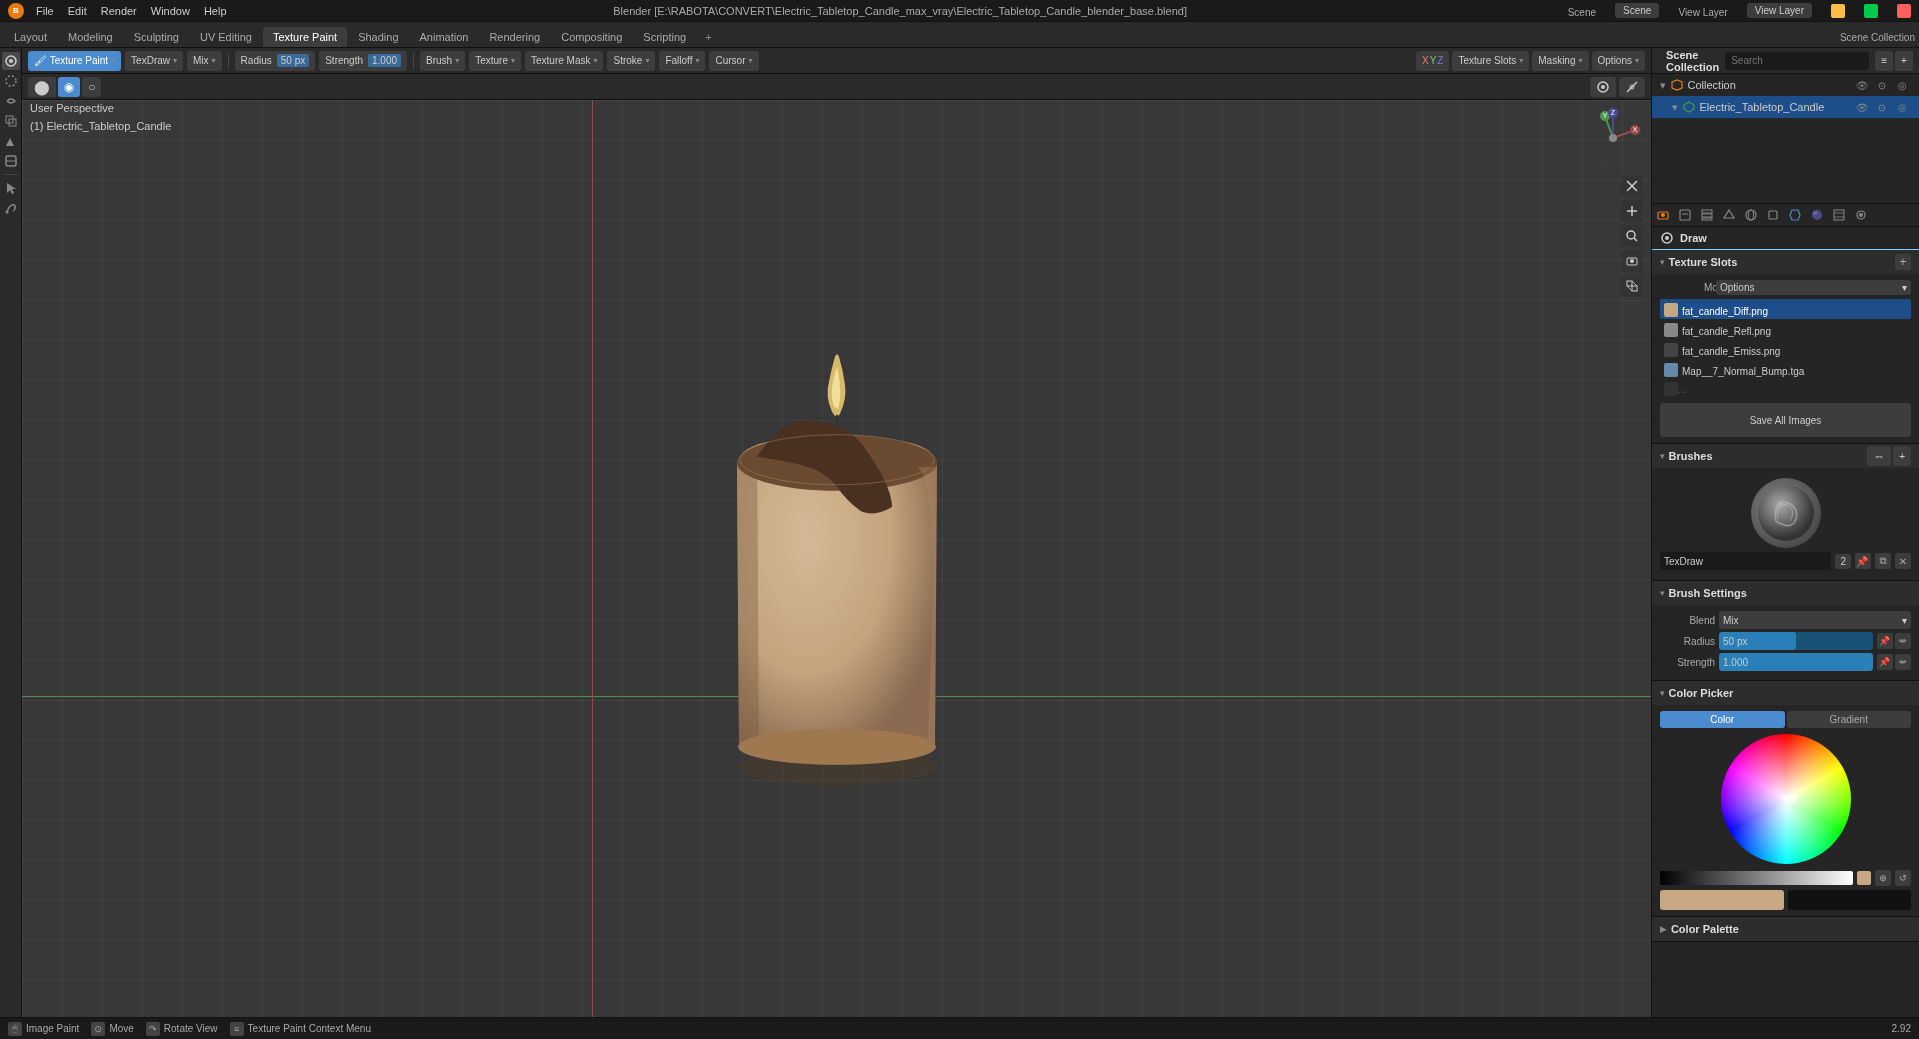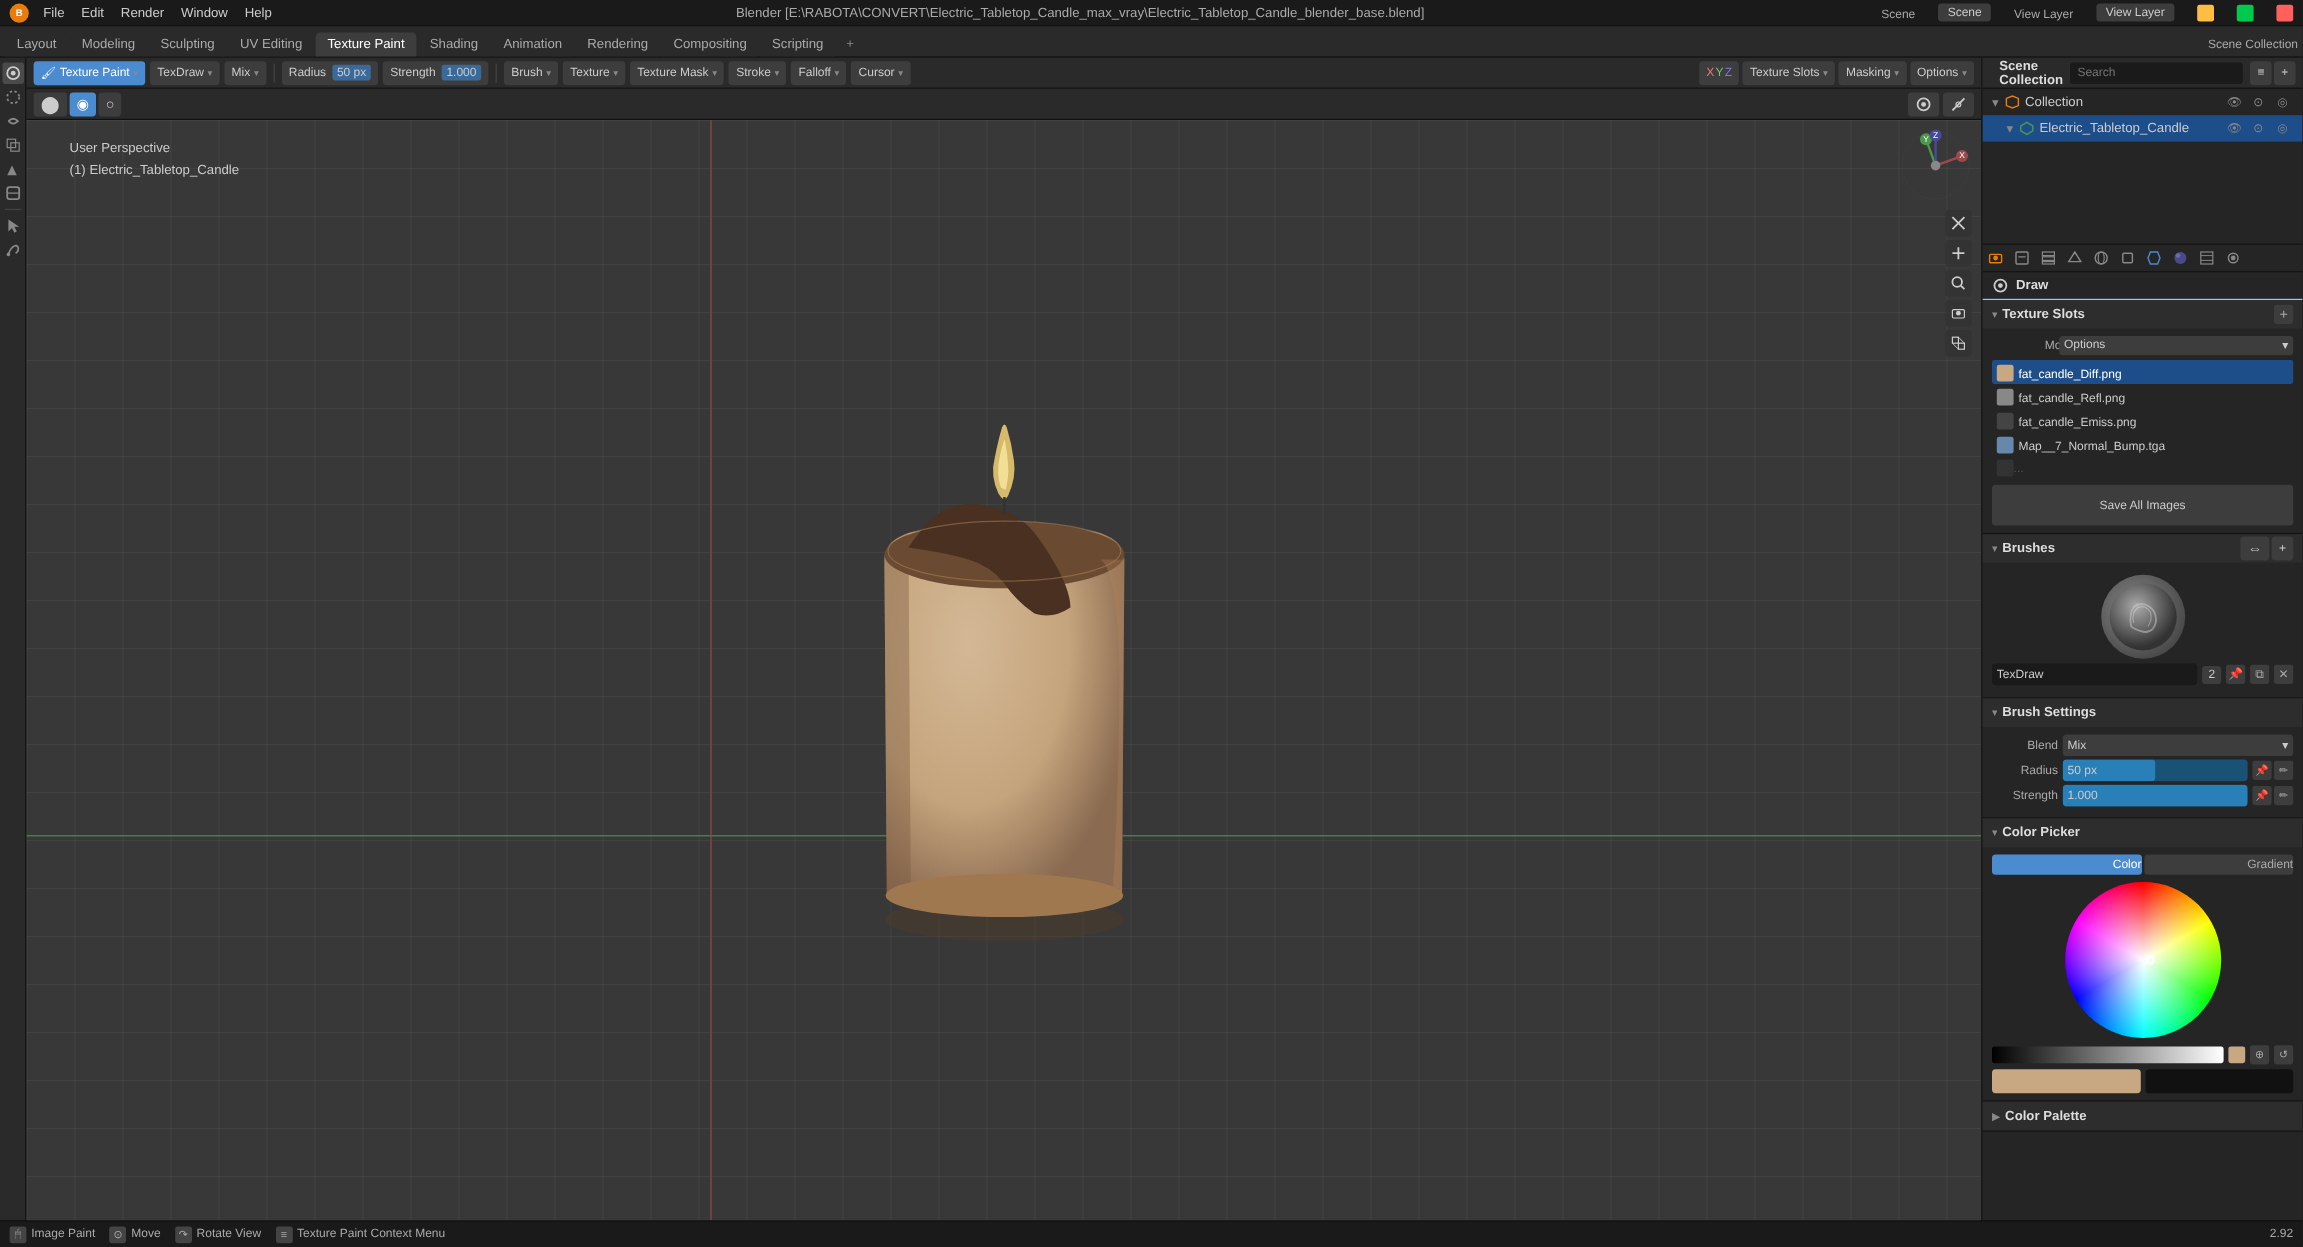--- a/index.html
+++ b/index.html
@@ -189,26 +189,25 @@
     .candle-container {
       position: absolute;
       left: 50%;
       top: 50%;
       transform: translate(-50%, -52%);
     }
 
     
     .viewport-info {
       position: absolute;
-      top: 16px;
+      top: 0;
       left: 8px;
       color: #ccc;
       font-size: 11px;
       line-height: 1.6;
-      margin-left: 28px;
     }
 
     
     .nav-gizmo {
       position: absolute;
       top: 8px;
       right: 8px;
       width: 60px;
       height: 60px;
     }
@@ -432,21 +431,21 @@
       padding: 6px 8px;
     }
     .color-tabs {
       display: flex;
       margin-bottom: 6px;
       gap: 2px;
     }
     .color-tab {
       flex: 1;
       padding: 3px 0;
-      text-align: right;
+      text-align: center;
       cursor: pointer;
       font-size: 10px;
       border-radius: 3px;
       background: #3d3d3d;
       color: #aaa;
     }
     .color-tab.active { background: #4a8ccf; color: #fff; }
 
     .color-wheel-container {
       display: flex;

